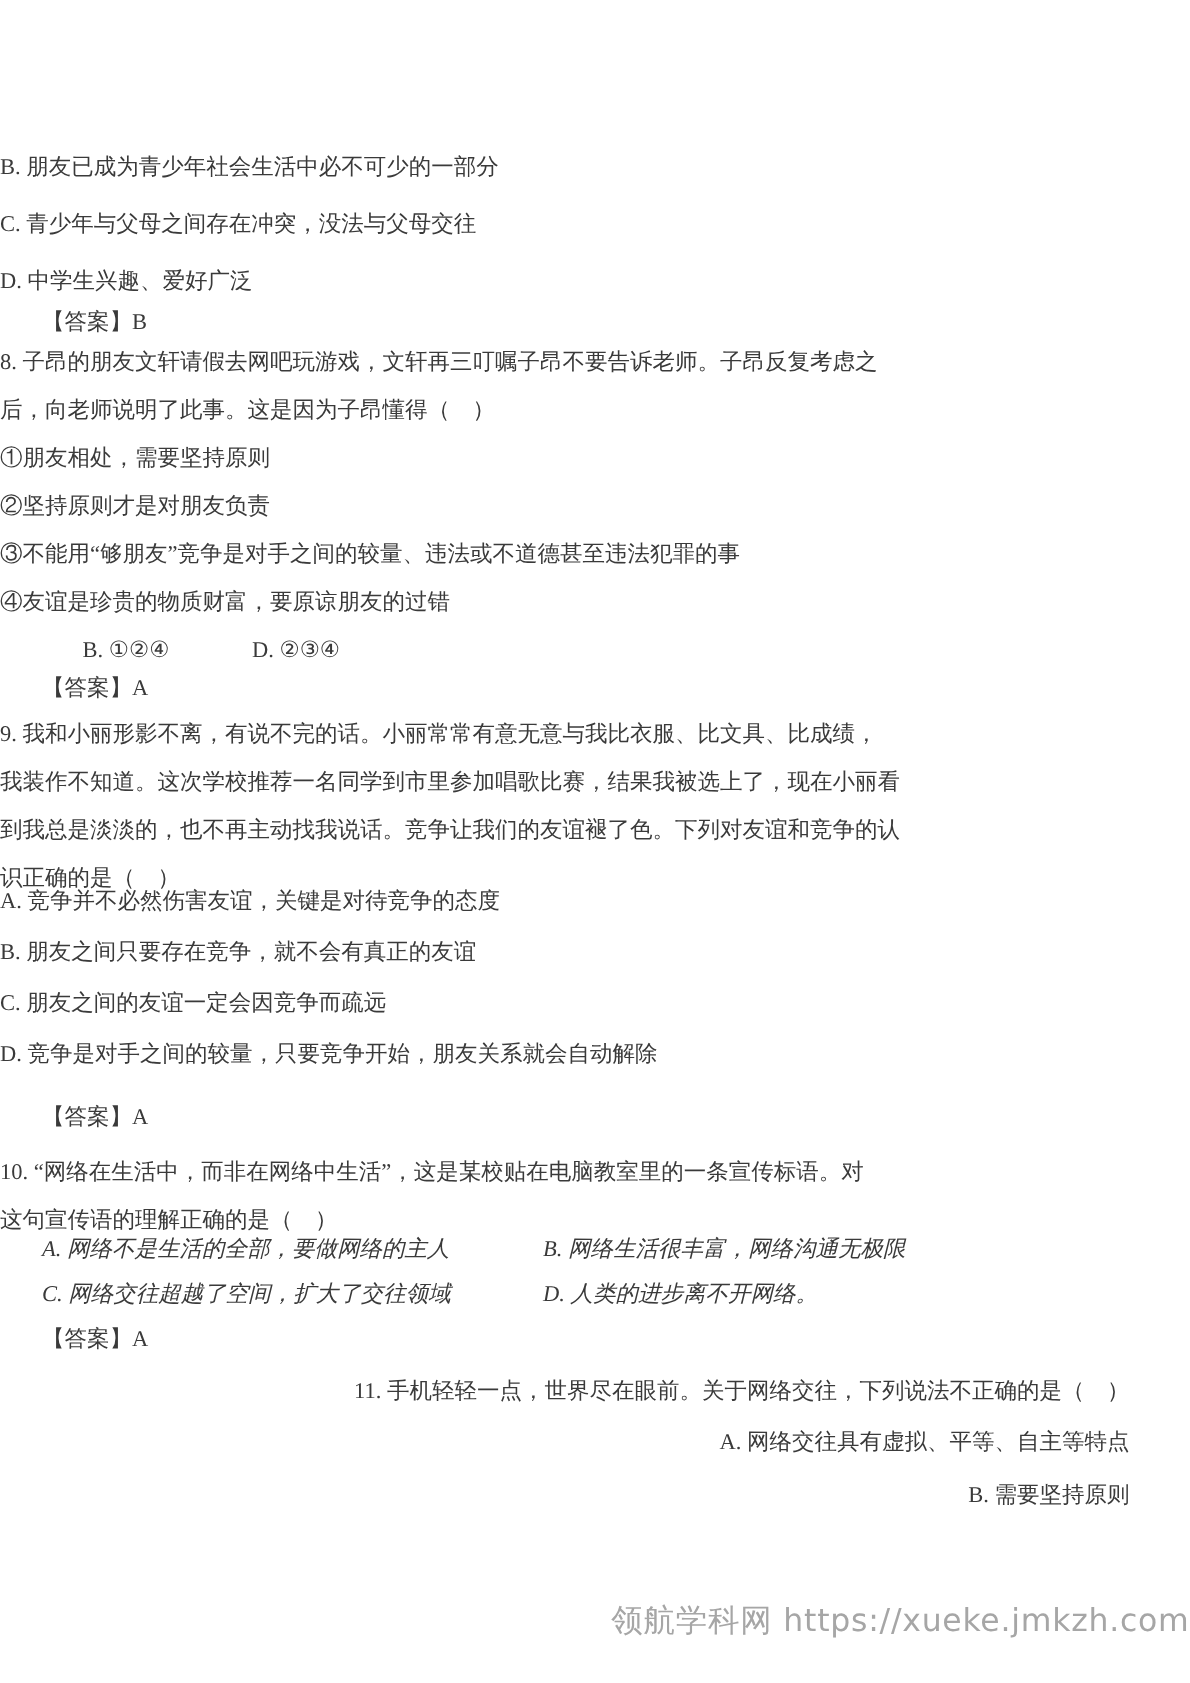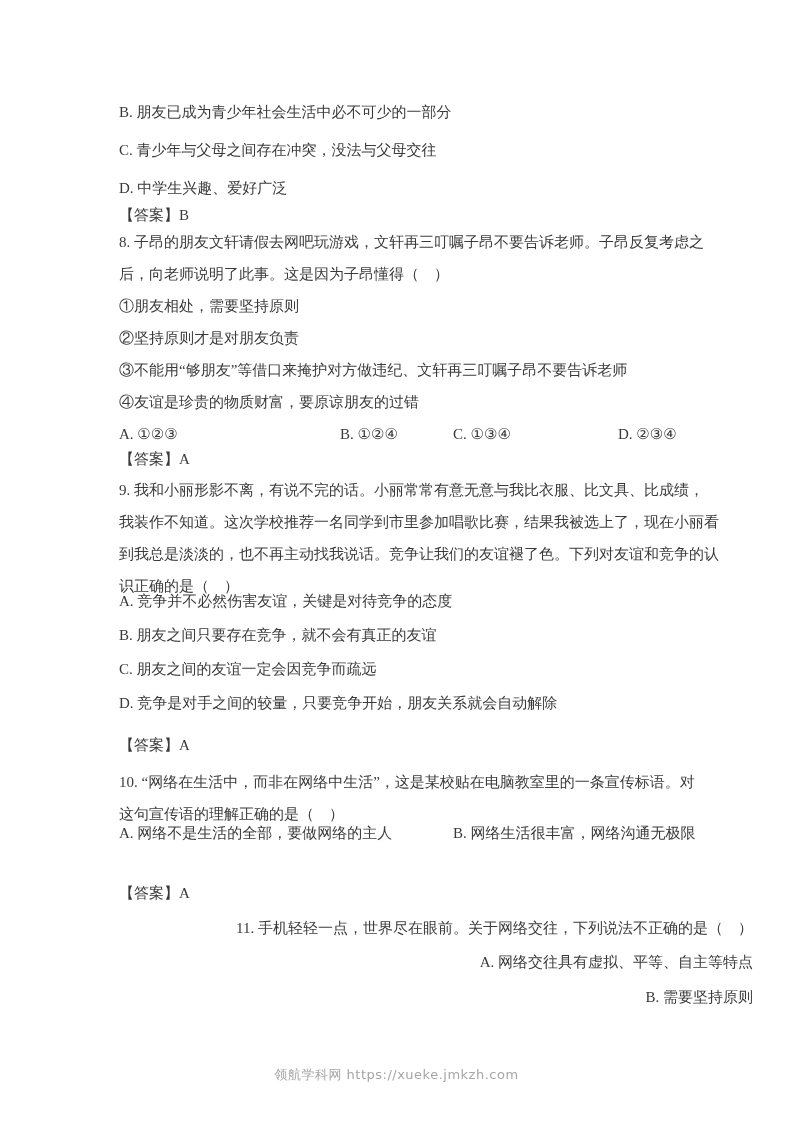--- a/index.html
+++ b/index.html
@@ -5,52 +5,52 @@
   html,body { margin:0; padding:0; background:#ffffff; }
   .page {
     position:relative;
     width:793px; height:1122px;
     background:#ffffff;
     font-family:"Liberation Serif","DejaVu Serif",serif;
     color:#3a3a3a;
     font-size:15px;
     overflow:hidden;
   }
-  .sec { position:absolute; left:0; right:0; padding-left:119px; padding-right:40px; }
+  .sec { position:absolute; left:0; right:0; padding-right:40px; }
   .line { line-height:32px; white-space:pre; }
   .lh38 .line { line-height:38px; }
-  .lh30 .line { line-height:30px; }
+  .lh30 .line { line-height:30px;margin-left:28px; }
   .lh33 .line { line-height:33px;text-align:right; }
   .lh34 .line { line-height:34px; }
   .lh35 .line { line-height:35px;text-align:right; }
   .choices { display:flex; }
   .choices span { display:inline-block; white-space:pre; }
   .w166 { width:166px; }
   .w168 { width:168px;text-align:center; }
   .w165 { width:165px; }
   .w334 { width:334px; }
   .watermark {
     position:absolute; top:1066px; left:0; width:100%;
-    text-align:center;
+    text-align:right;
     font-family:"DejaVu Sans","Liberation Sans",sans-serif;
-    font-size:13px;
+    font-size:21px;
     color:#a6a6a6;
     letter-spacing:0.5px;
     white-space:pre;
   }
   
   #sec-q7       { top:93px;  }
   #sec-q7-ans   { top:200px; }
   #sec-q8       { top:226px; }
   #sec-q8-ans   { top:444px; }
   #sec-q9       { top:474px; }
   #sec-q9-opts  { top:584px; }
   #sec-q9-ans   { top:730px; }
   #sec-q10      { top:754px;margin-top:12px; }
-  #sec-q10-ch   { top:818px; }
+  #sec-q10-ch   { top:818px;font-style:italic; }
   #sec-q10-ans  { top:878px; }
   #sec-q11      { top:912px; }
   #sec-q11-opts { top:945px; }
 </style>
 </head>
 <body>
 
 <div class="page">
 
   <div class="sec lh38" id="sec-q7">
@@ -60,26 +60,24 @@
   </div>
   <div class="sec lh30" id="sec-q7-ans">
     <div class="line">【答案】B</div>
   </div>
 
   <div class="sec" id="sec-q8">
     <div class="line">8. 子昂的朋友文轩请假去网吧玩游戏，文轩再三叮嘱子昂不要告诉老师。子昂反复考虑之</div>
     <div class="line">后，向老师说明了此事。这是因为子昂懂得（    ）</div>
     <div class="line">①朋友相处，需要坚持原则</div>
     <div class="line">②坚持原则才是对朋友负责</div>
-    <div class="line">③不能用“够朋友”等借口来掩护对方做违纪、文轩再三叮嘱子昂不要告诉老师</div>
+    <div class="line">③不能用“够朋友”竞争是对手之间的较量、违法或不道德甚至违法犯罪的事</div>
     <div class="line">④友谊是珍贵的物质财富，要原谅朋友的过错</div>
     <div class="line choices">
-      <span class="w166">A. ①②③</span>
       <span class="w168">B. ①②④</span>
-      <span class="w165">C. ①③④</span>
       <span>D. ②③④</span>
     </div>
   </div>
   <div class="sec lh30" id="sec-q8-ans">
     <div class="line">【答案】A</div>
   </div>
 
   <div class="sec" id="sec-q9">
     <div class="line">9. 我和小丽形影不离，有说不完的话。小丽常常有意无意与我比衣服、比文具、比成绩，</div>
     <div class="line">我装作不知道。这次学校推荐一名同学到市里参加唱歌比赛，结果我被选上了，现在小丽看</div>
@@ -98,20 +96,24 @@
 
   <div class="sec" id="sec-q10">
     <div class="line">10. “网络在生活中，而非在网络中生活”，这是某校贴在电脑教室里的一条宣传标语。对</div>
     <div class="line">这句宣传语的理解正确的是（    ）</div>
   </div>
   <div class="sec lh30" id="sec-q10-ch">
     <div class="line choices">
       <span class="w334">A. 网络不是生活的全部，要做网络的主人</span>
       <span>B. 网络生活很丰富，网络沟通无极限</span>
     </div>
+    <div class="line choices">
+      <span class="w334">C. 网络交往超越了空间，扩大了交往领域</span>
+      <span>D. 人类的进步离不开网络。</span>
+    </div>
   </div>
   <div class="sec lh30" id="sec-q10-ans">
     <div class="line">【答案】A</div>
   </div>
 
   <div class="sec lh33" id="sec-q11">
     <div class="line">11. 手机轻轻一点，世界尽在眼前。关于网络交往，下列说法不正确的是（    ）</div>
   </div>
   <div class="sec lh35" id="sec-q11-opts">
     <div class="line">A. 网络交往具有虚拟、平等、自主等特点</div>

